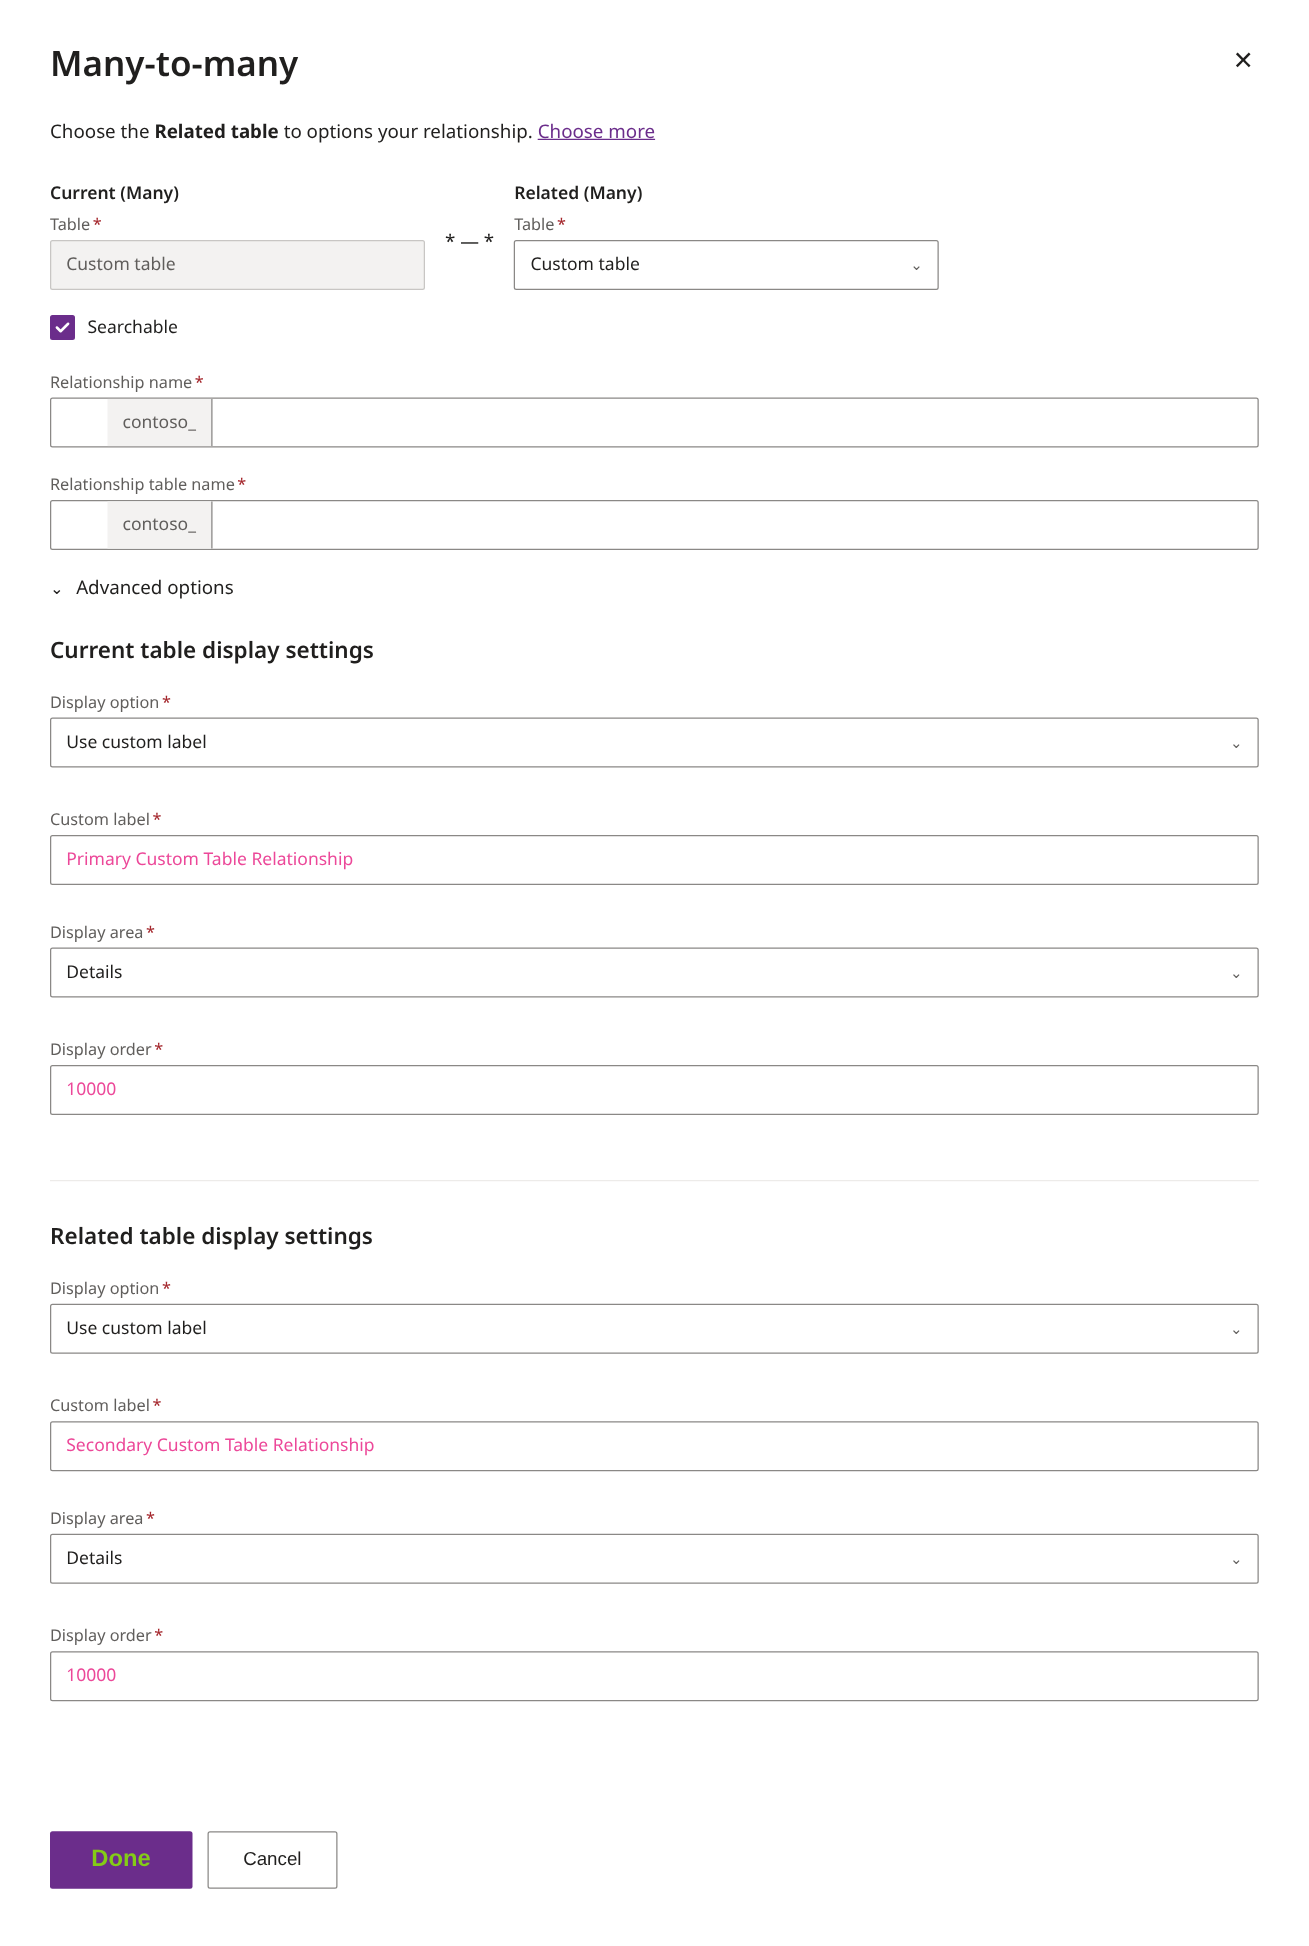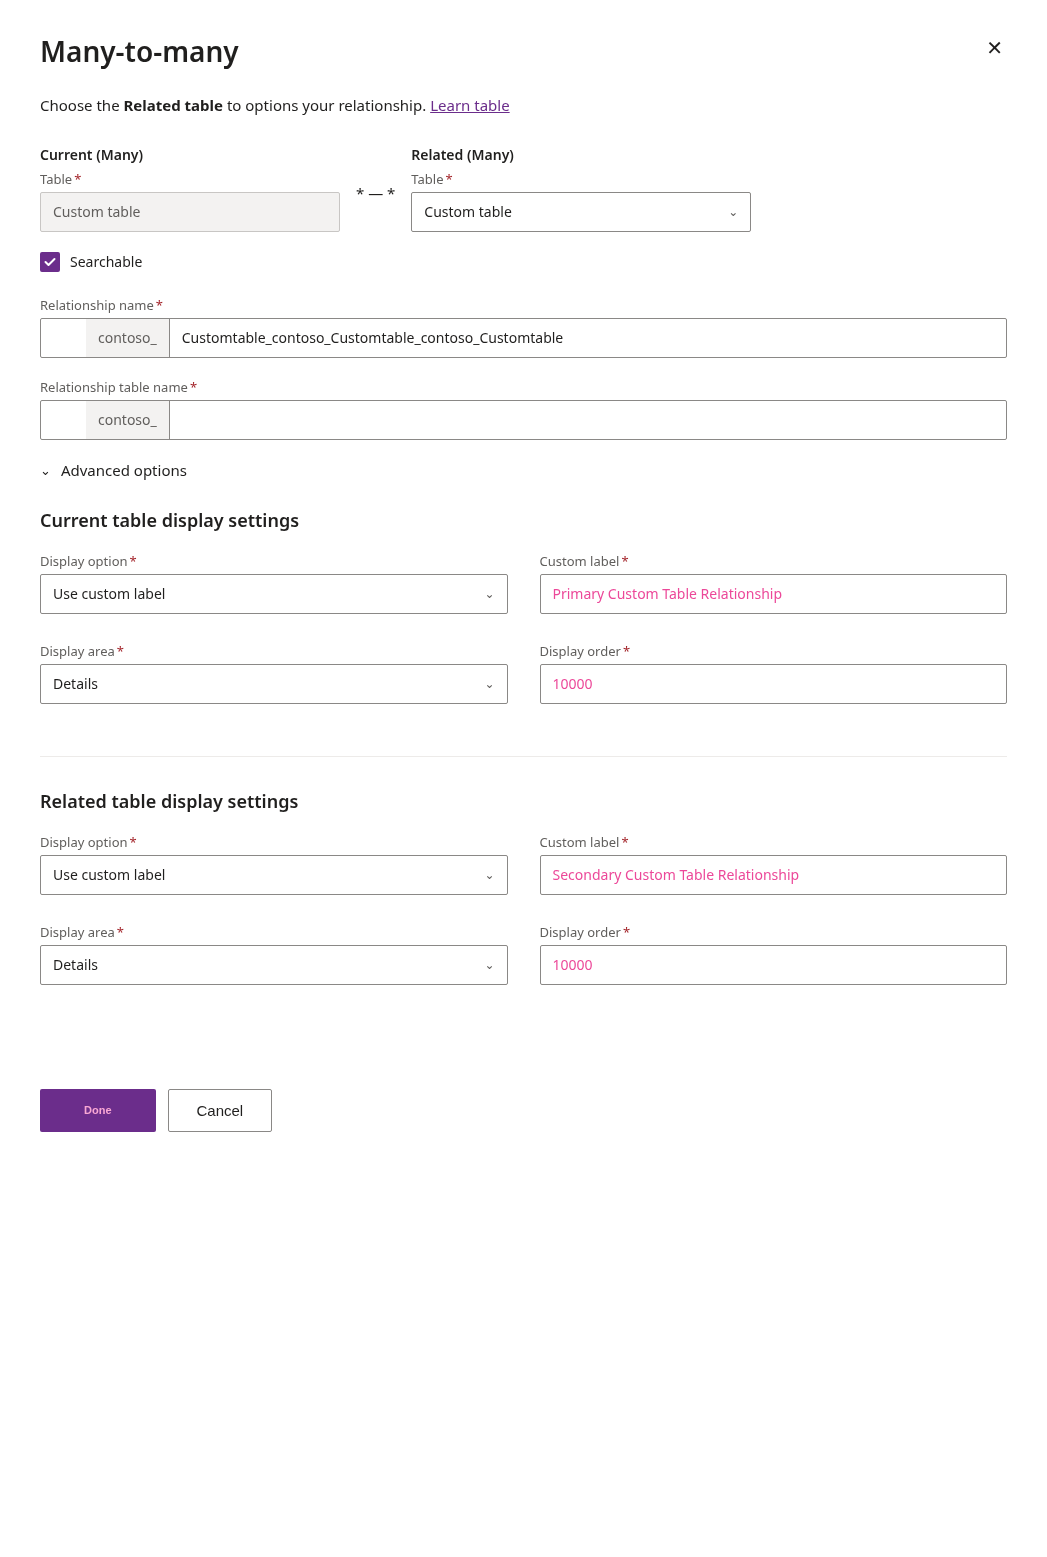--- a/index.html
+++ b/index.html
@@ -186,22 +186,22 @@
       color: #201f1e;
     }
     .section-title {
       font-size: 18px;
       font-weight: 600;
       color: #201f1e;
       margin-bottom: 20px;
     }
     .two-col {
       display: grid;
-      grid-template-columns: 1fr 1fr;
-      gap: 32px 32px;
+      grid-template-columns: 1fr;
+      gap: 12px 32px;
       margin-bottom: 8px;
     }
     .text-input {
       border: 1px solid #8a8886;
       border-radius: 2px;
       padding: 8px 12px;
       font-size: 14px;
       color: #ec4899;
       width: 100%;
       height: 40px;
@@ -215,25 +215,25 @@
       margin: 32px 0;
     }
     .footer {
       display: flex;
       gap: 12px;
       margin-top: 60px;
       padding-top: 24px;
     }
     .btn-done {
       background: #6b2d8b;
-      color: #f9a8d4;
+      color: #84cc16;
       border: none;
       border-radius: 2px;
-      padding: 12px 44px;
-      font-size: 11px;
+      padding: 12px 33px;
+      font-size: 19px;
       font-weight: 600;
       cursor: pointer;
     }
     .btn-cancel {
       background: #fff;
       color: #201f1e;
       border: 1px solid #8a8886;
       border-radius: 2px;
       padding: 12px 28px;
       font-size: 15px;
@@ -248,21 +248,21 @@
 
   <div class="dialog-header">
     <h1 class="dialog-title">Many-to-many</h1>
     <button class="close-btn">
       <span>✕</span>
     </button>
   </div>
 
   <p class="subtitle">
     <span>Choose the </span><strong>Related table</strong><span> to options your relationship.</span>
-    <a>Learn table</a>
+    <a>Choose more</a>
   </p>
 
   <div class="table-section">
 
     <div class="table-column current">
       <div class="section-label">Current (Many)</div>
       <div class="field-label">
         <span>Table</span><span class="required">*</span>
       </div>
       <div class="readonly-input">Custom table</div>
@@ -290,21 +290,20 @@
     </div>
     <span class="checkbox-label">Searchable</span>
   </div>
 
   <div class="form-row">
     <div class="field-label">
       <span>Relationship name</span><span class="required">*</span>
     </div>
     <div class="input-with-prefix">
       <div class="input-prefix">contoso_</div>
-      <div class="input-value">Customtable_contoso_Customtable_contoso_Customtable</div>
     </div>
   </div>
 
   <div class="form-row">
     <div class="field-label">
       <span>Relationship table name</span><span class="required">*</span>
     </div>
     <div class="input-with-prefix">
       <div class="input-prefix">contoso_</div>
     </div>

